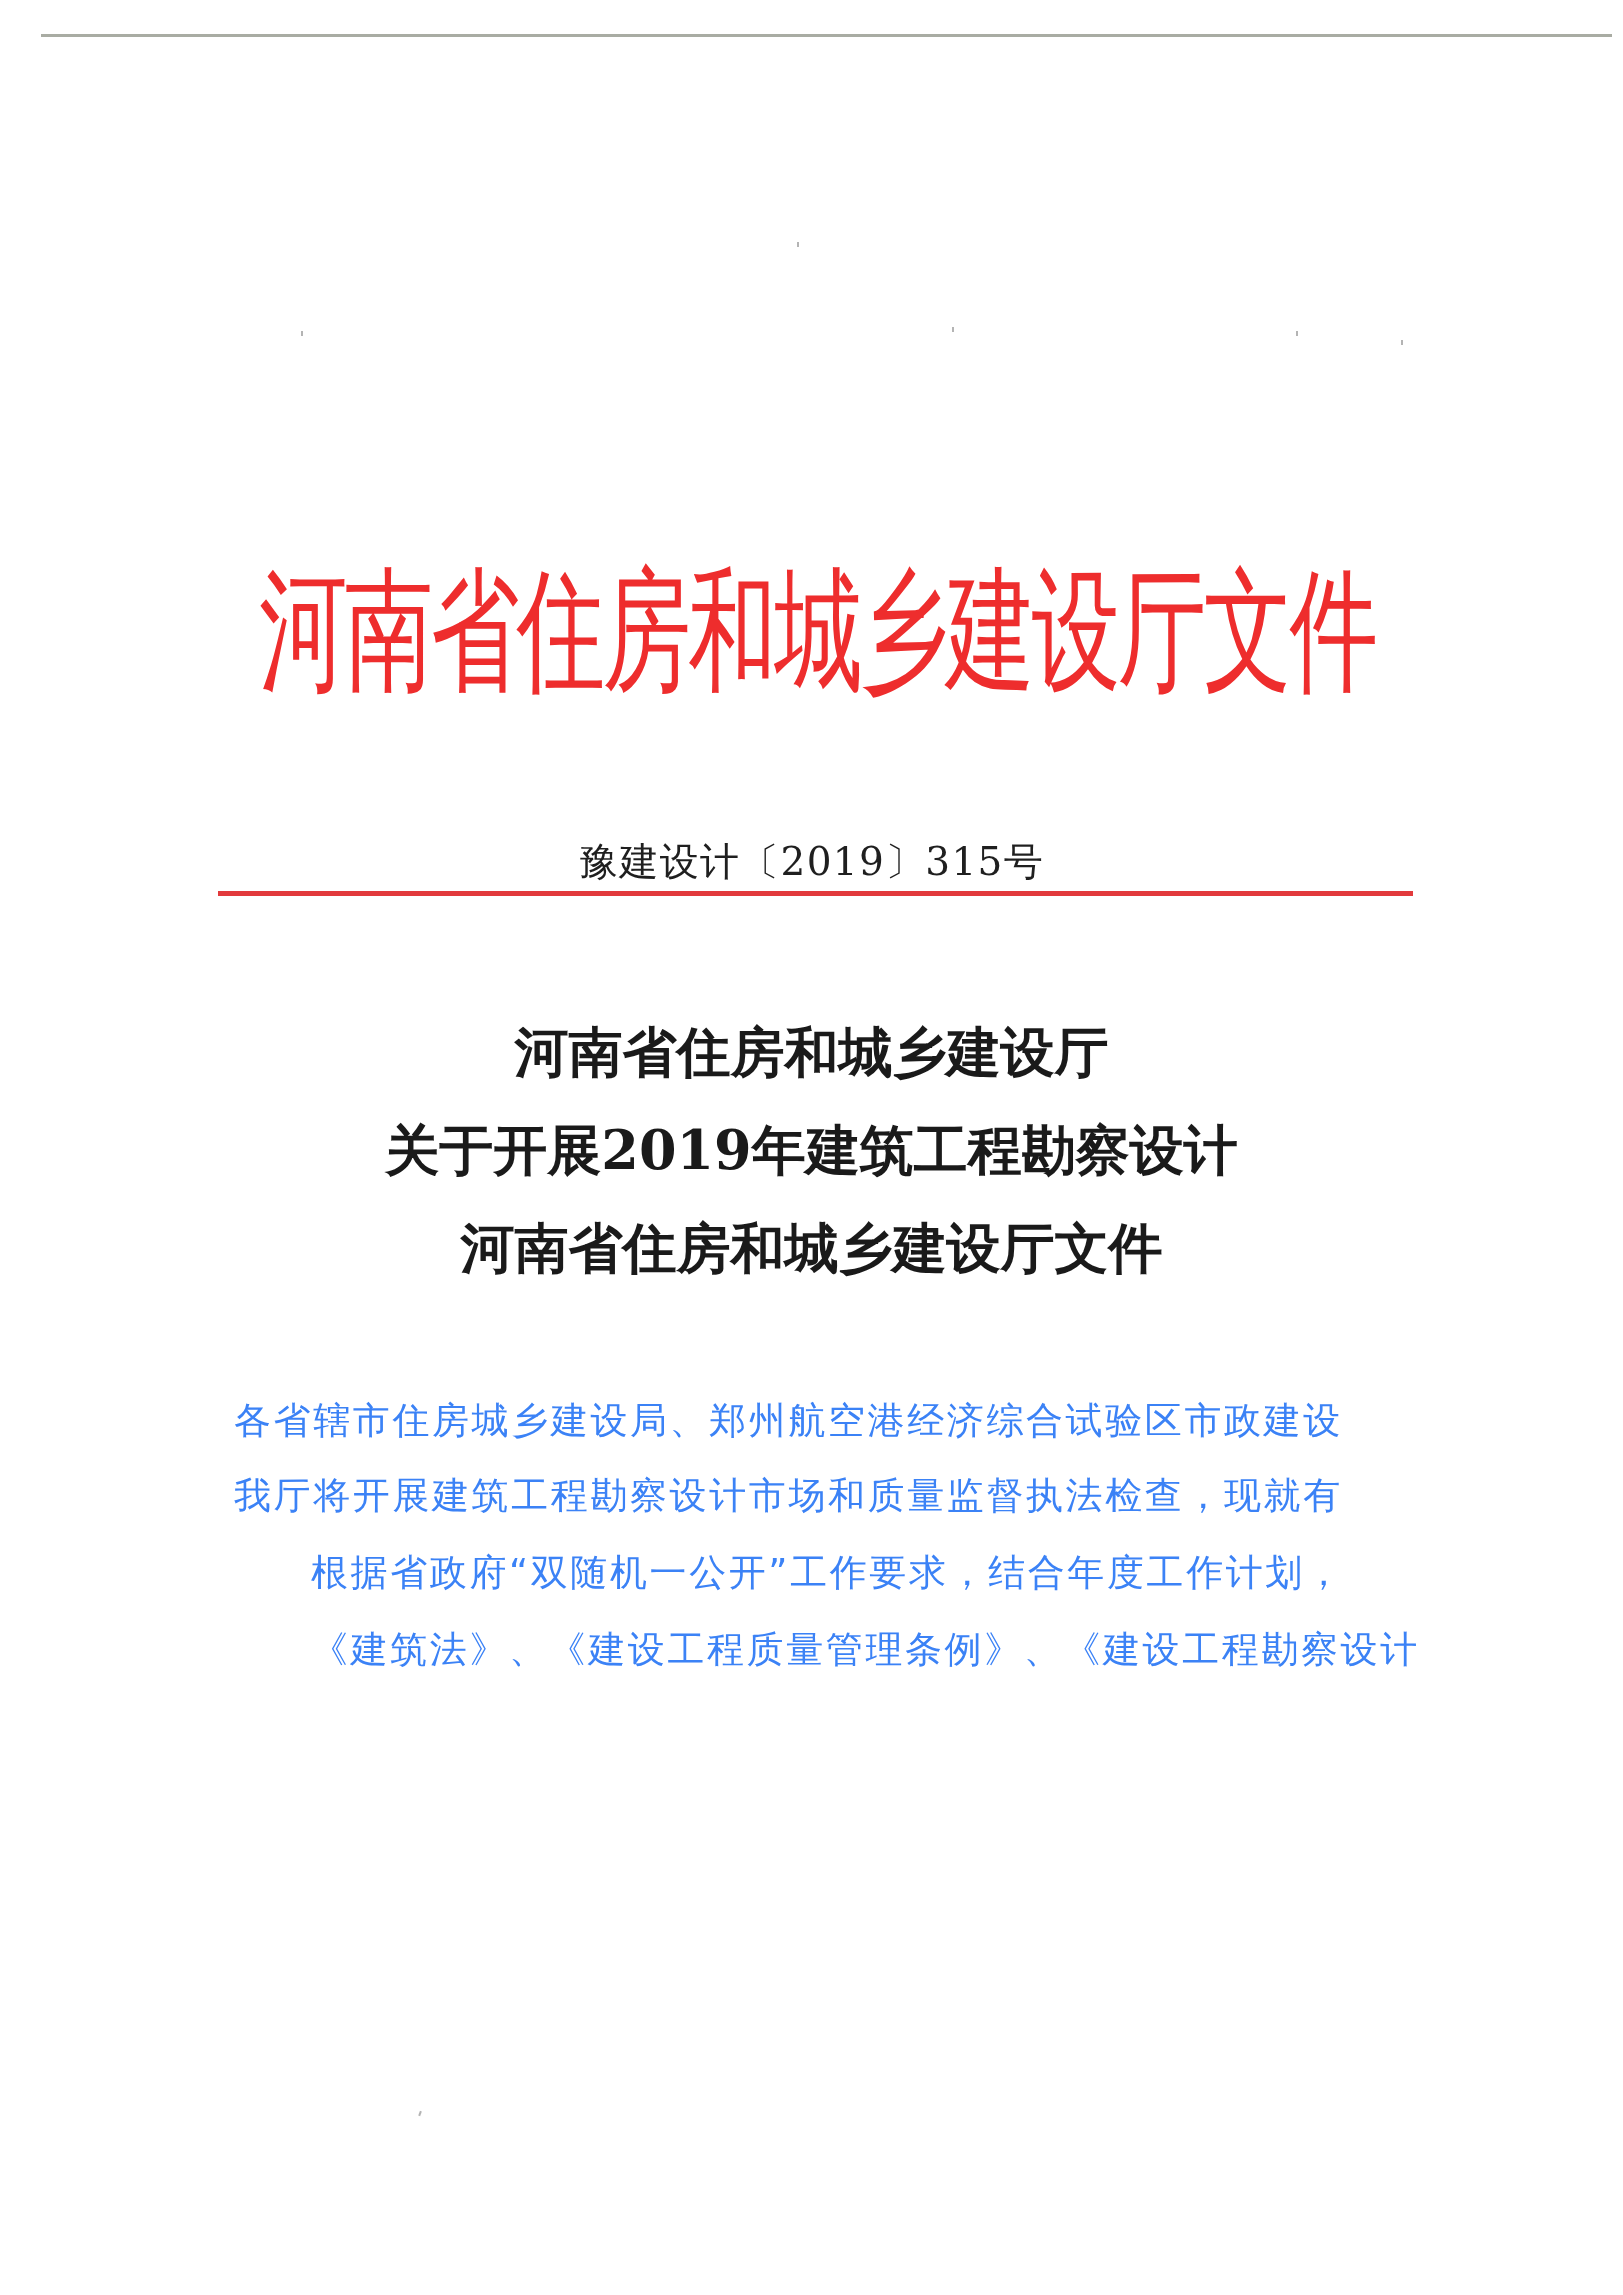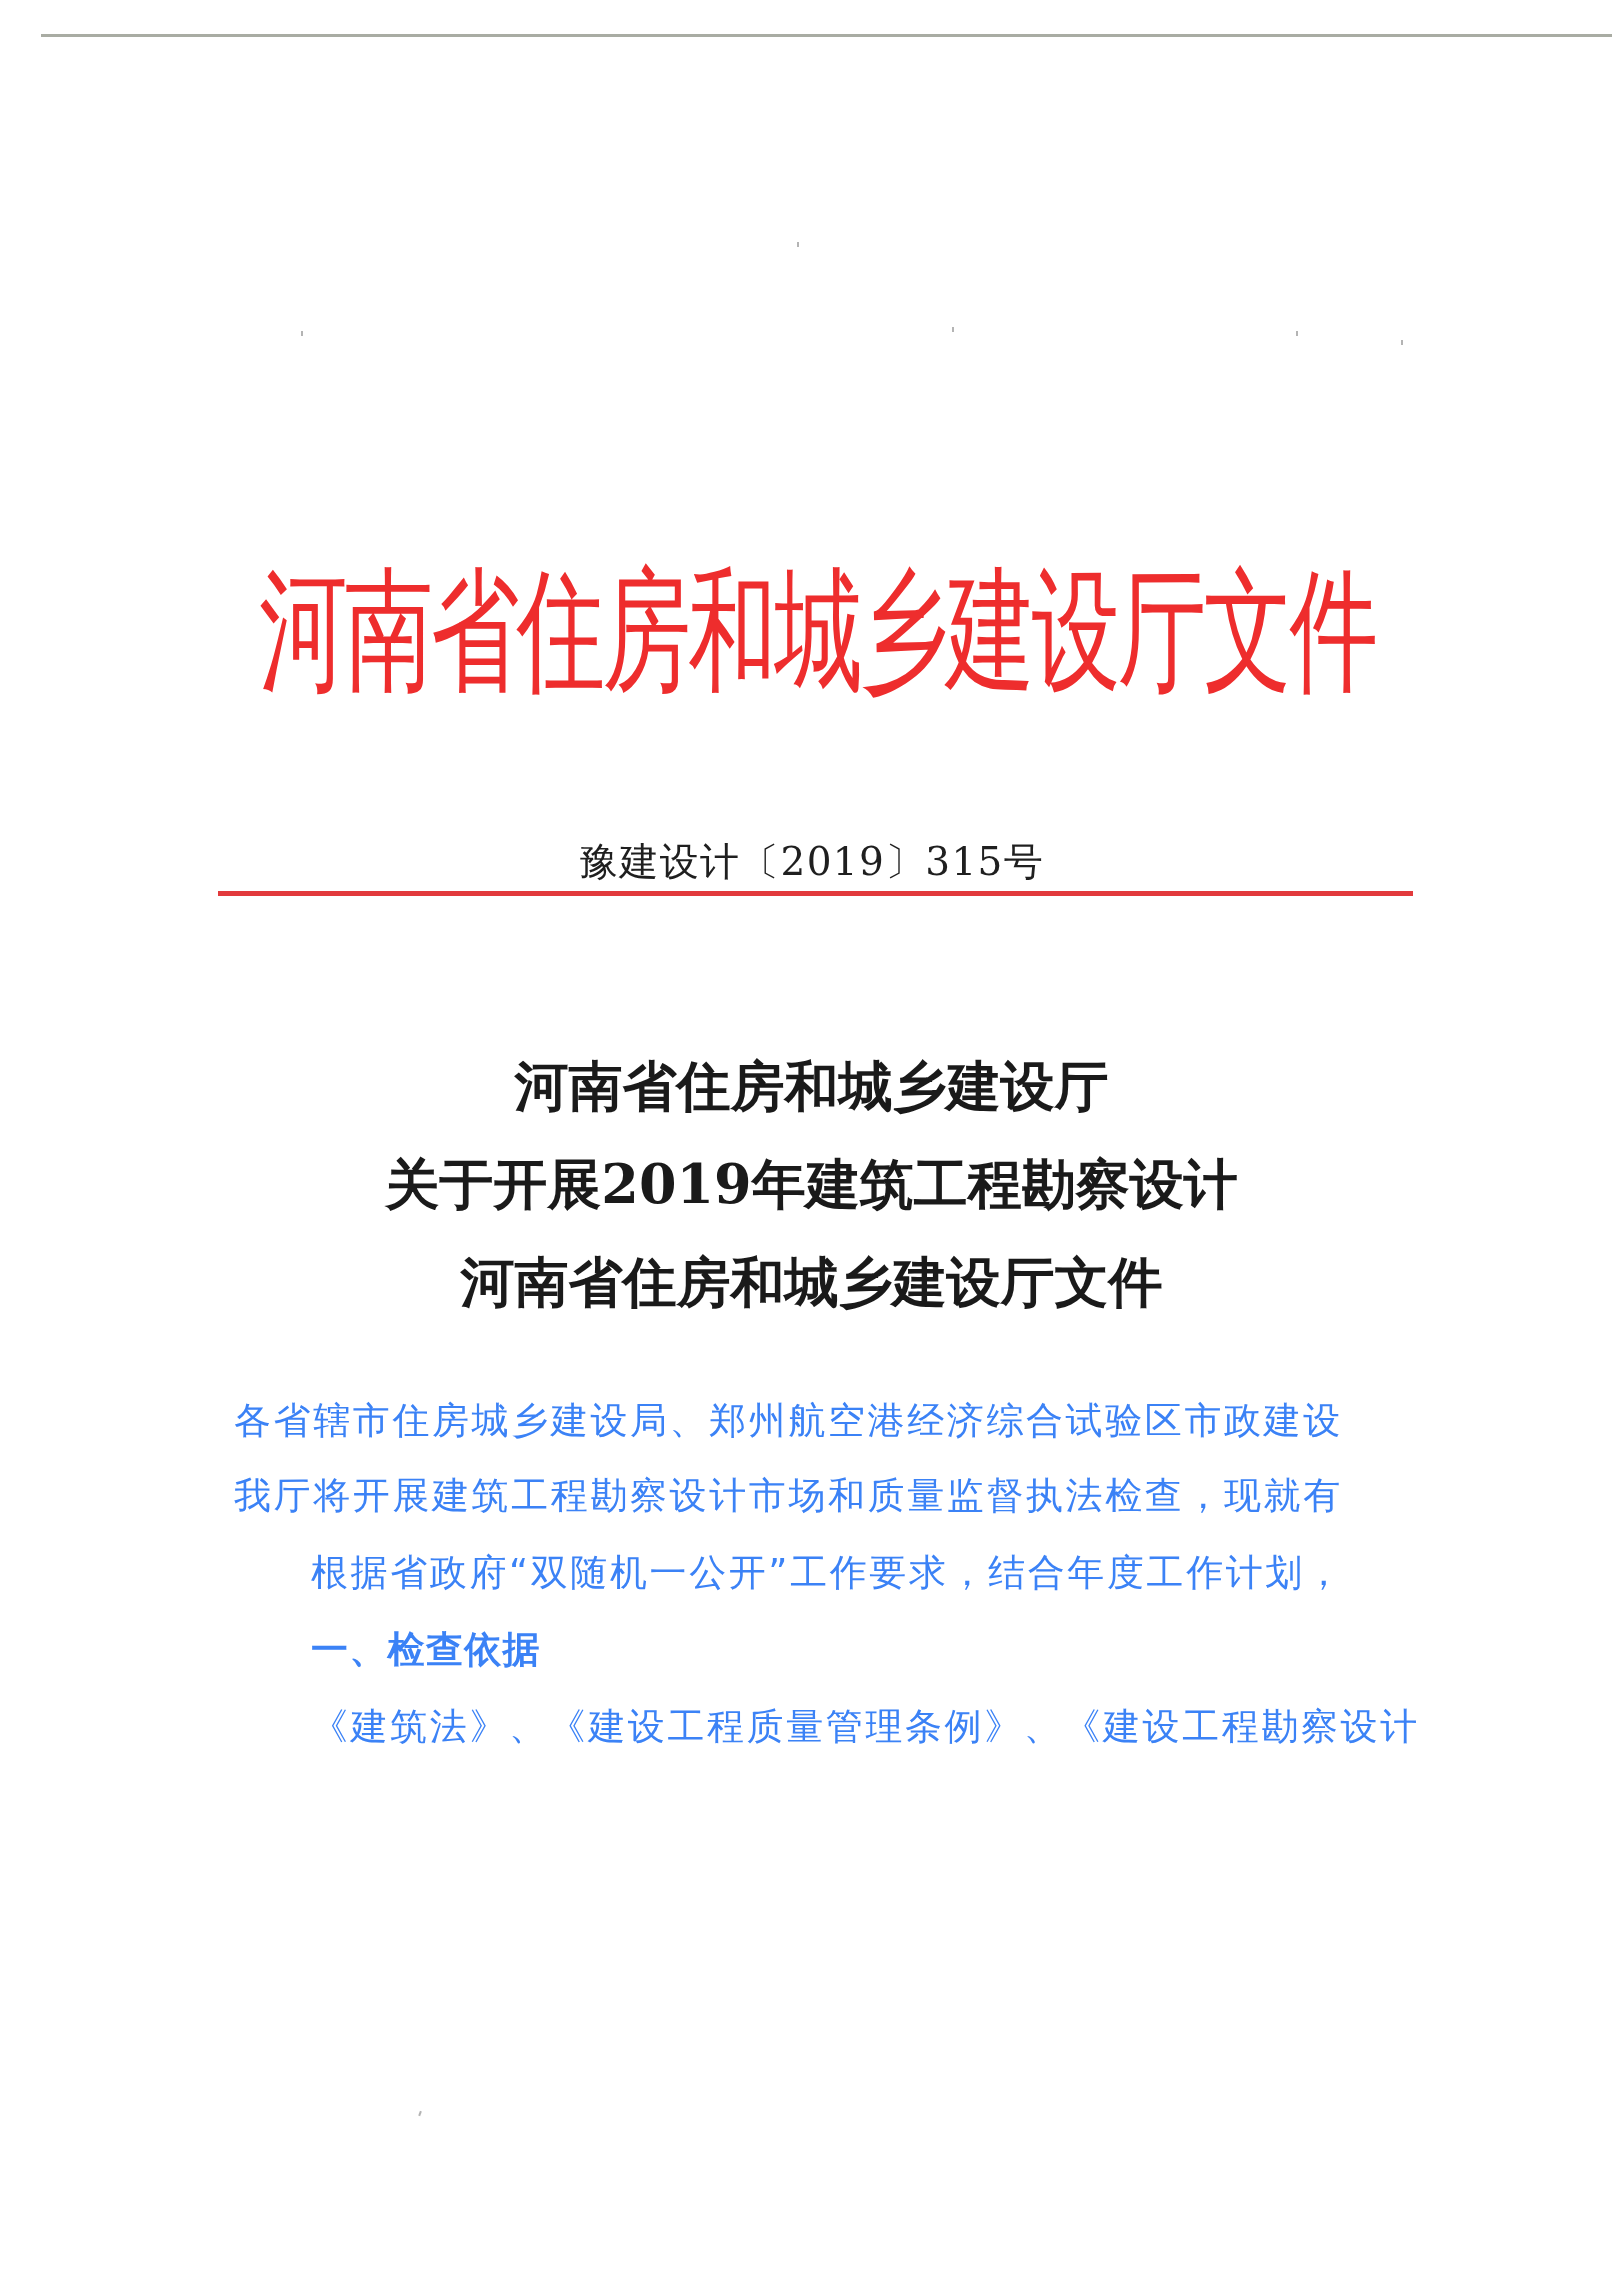--- a/index.html
+++ b/index.html
@@ -63,21 +63,21 @@
       position: absolute;
       left: 218px;
       top: 891px;
       width: 1195px;
       height: 4.6px;
       background: #e23a3c;
     }
     .title-block {
       position: absolute;
       left: 0;
-      top: 1037px;
+      top: 1003px;
       width: 1623px;
       text-align: center;
       font-family: "DejaVu Serif", "Liberation Serif", serif;
       font-weight: bold;
       font-size: 54px;
       color: #1a1a1a;
     }
     .title-line {
       display: block;
       height: 98px;
@@ -134,16 +134,15 @@
   <span class="title-line">关于开展2019年建筑工程勘察设计</span>
   <span class="title-line">河南省住房和城乡建设厅文件</span>
 </div>
 
 <div class="body">
   <span class="line salutation-line">各省辖市住房城乡建设局、郑州航空港经济综合试验区市政建设</span>
 
   <span class="line">我厅将开展建筑工程勘察设计市场和质量监督执法检查，现就有</span>
   <span class="line indent">根据省政府“双随机一公开”工作要求，结合年度工作计划，</span>
 
-  <span class="line indent heading">一、检查依据</span>
   <span class="line indent">《建筑法》、《建设工程质量管理条例》、《建设工程勘察设计</span>
 </div>
 
 
 </body></html>

